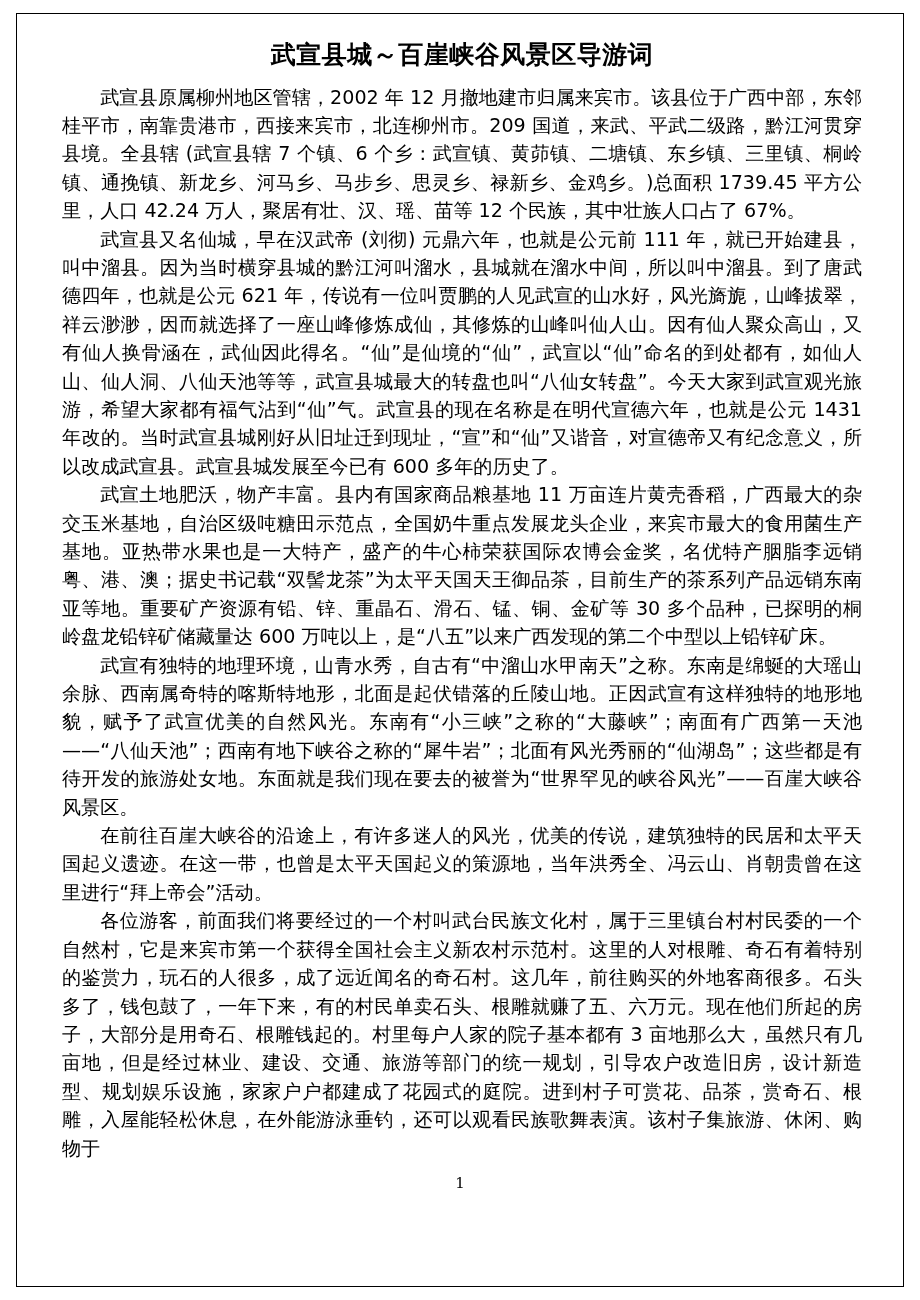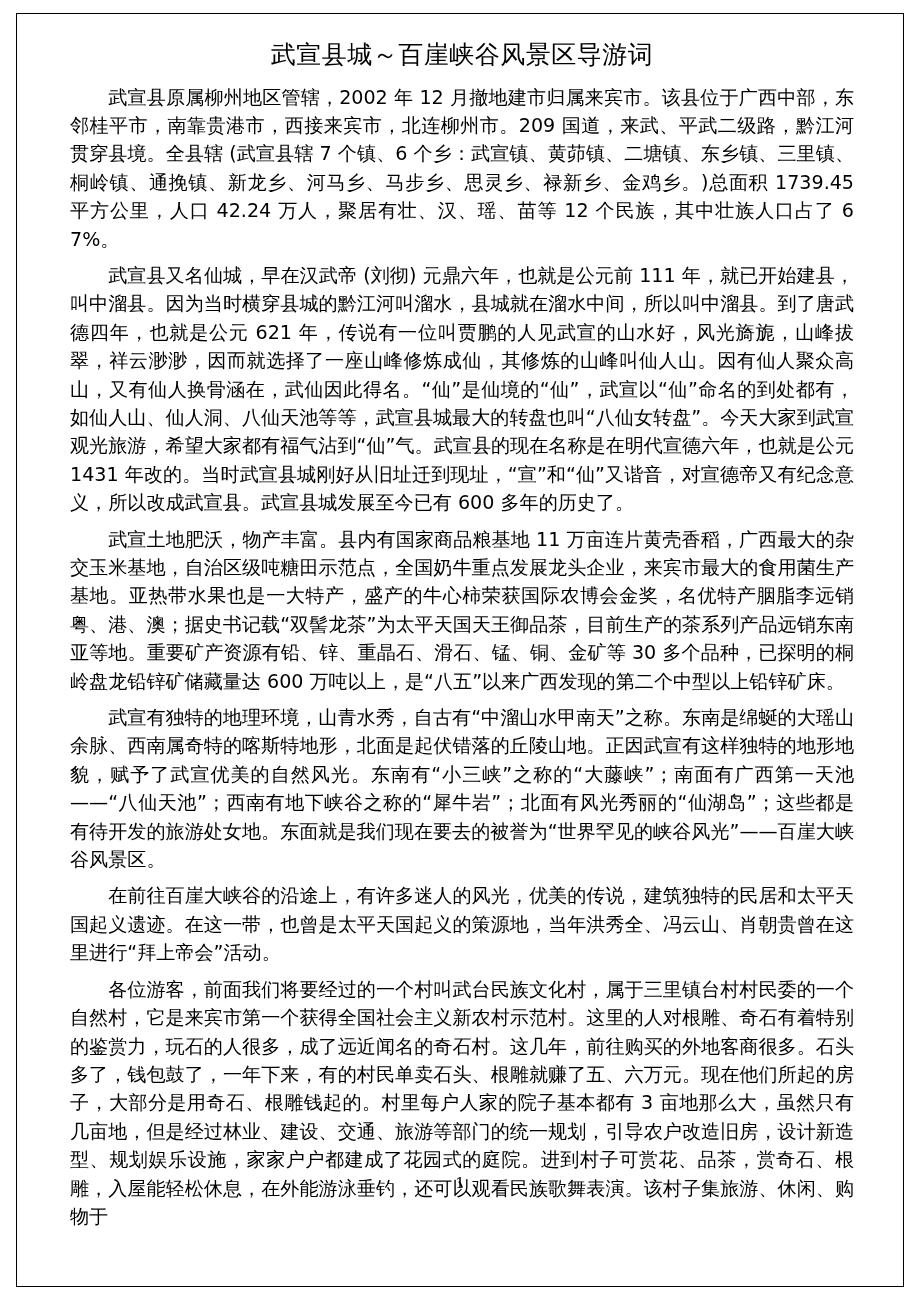--- a/index.html
+++ b/index.html
@@ -35,33 +35,33 @@
   .content {
     position: absolute;
     left: 62px;
     top: 36px;
     width: 800px;
     box-sizing: border-box;
   }
   .doc-title {
     text-align: center;
     font-size: 25px;
-    font-weight: normal;
+    font-weight: bold;
     letter-spacing: 0.5px;
     line-height: 1.5;
     margin: 0 0 10px 0;
     font-family: "DejaVu Sans", "Liberation Sans", sans-serif;
   }
   .para {
     font-size: 19.1px;
     line-height: 28.4px;
     text-align: justify;
     text-justify: inter-ideograph;
     text-indent: 2em;
-    margin: 8px;
+    margin: 0;
     letter-spacing: 0px;
     word-break: break-all;
   }
   .page-number {
     position: absolute;
     left: 0;
     top: 1176px;
     width: 920px;
     text-align: center;
     font-size: 15px;

